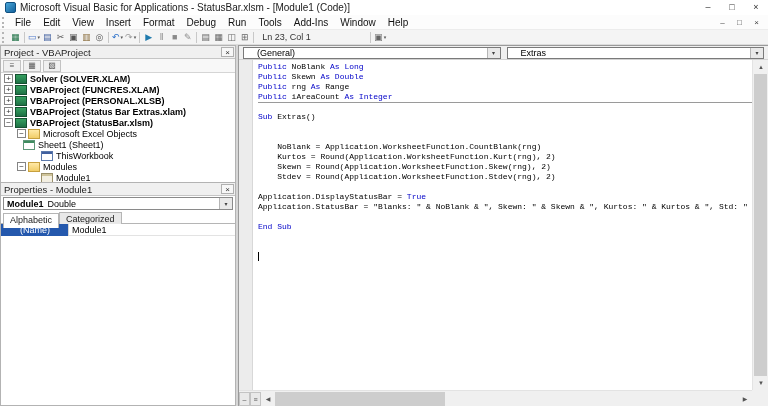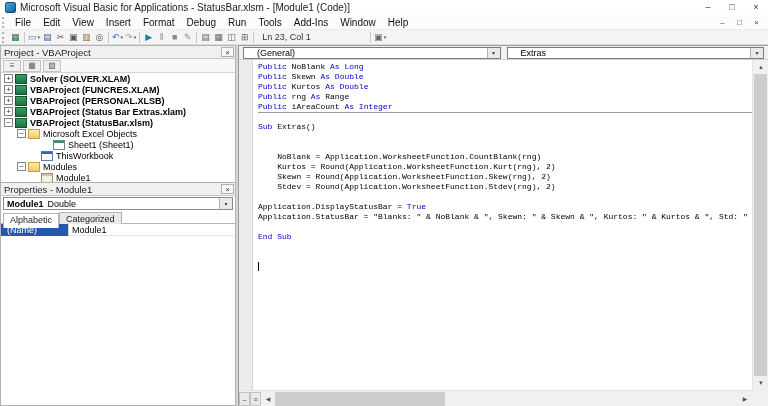--- a/index.html
+++ b/index.html
@@ -55,21 +55,21 @@
 
   
   .prop-combo { margin:1px 2px; height:13px; border:1px solid #8a8a8a; background:#fff; font-size:9px; display:flex; align-items:center; padding-left:3px; position:relative; }
   .prop-combo .obj-name { font-weight:bold; margin-right:4px; }
   .combo-arrow { position:absolute; right:0; top:0; width:13px; height:100%; background:#e9e9e9; border-left:1px solid #b5b5b5; font-size:6px; color:#444; display:flex; align-items:center; justify-content:center; }
   .prop-tabs { display:flex; height:13px; padding:1px 0 0 2px; border-bottom:1px solid #b5b5b5; font-size:9px; }
   .prop-tab { padding:0 6px; height:12px; line-height:12px; border:1px solid #b5b5b5; border-bottom:none; background:#e9e9e9; color:#222; }
   .prop-tab.active { background:#fff; position:relative; top:1px; height:15px; }
   .prop-grid { background:#fff; height:180px; overflow:hidden; }
   .prop-row { display:flex; height:12px; font-size:9px; border-bottom:1px solid #e3e3e3; align-items:center; }
-  .prop-name { width:68px; height:12px; line-height:12px; padding-left:6px; border-right:1px solid #d6d6d6; }
+  .prop-name { width:68px; height:12px; line-height:12px; padding-left:19px; border-right:1px solid #d6d6d6; }
   .prop-row.selected .prop-name { background:var(--sel,#2458ad); color:#fff; }
   .prop-value { padding-left:3px; }
 
   
   .code-window { position:absolute; left:238px; top:45px; right:0; bottom:0; background:#fff; border-left:1px solid #9a9a9a; border-top:1px solid #9a9a9a; }
   .combo-row { position:absolute; top:0; left:0; right:0; height:14px; background:#f0f0f0; border-bottom:1px solid #d2d2d2; display:flex; gap:6px; padding:1px 4px; }
   .code-combo { flex:1; height:12px; border:1px solid #7a7a7a; background:#fff; font-size:9px; line-height:10px; padding-left:13px; position:relative; display:flex; align-items:center; }
   .code-margin { position:absolute; left:0; top:14px; bottom:16px; width:14px; background:#ececec; border-right:1px solid #d8d8d8; }
   .code-content { position:absolute; left:15px; top:14px; right:16px; bottom:16px; overflow:hidden; padding:2px 0 0 4px; font-family:"Liberation Mono","DejaVu Sans Mono",monospace; font-size:8px; }
   .code-line { height:10px; line-height:10px; white-space:pre; }
@@ -232,21 +232,21 @@
       <div class="tree-row" style="padding-left: 3px;">
         <span class="expander">−</span>
         <span class="node-icon icon-project"></span>
         <span class="node-label bold">VBAProject (StatusBar.xlsm)</span>
       </div>
       <div class="tree-row" style="padding-left: 16px;">
         <span class="expander">−</span>
         <span class="node-icon icon-folder"></span>
         <span class="node-label">Microsoft Excel Objects</span>
       </div>
-      <div class="tree-row" style="padding-left: 41px;">
+      <div class="tree-row" style="padding-left: 11px;">
         <span class="expander hidden"></span>
         <span class="node-icon icon-sheet"></span>
         <span class="node-label">Sheet1 (Sheet1)</span>
       </div>
       <div class="tree-row" style="padding-left: 29px;">
         <span class="expander hidden"></span>
         <span class="node-icon icon-workbook"></span>
         <span class="node-label">ThisWorkbook</span>
       </div>
       <div class="tree-row" style="padding-left: 16px;">
@@ -292,21 +292,20 @@
     </div>
     <div class="code-combo">
       <span>Extras</span>
       <span class="combo-arrow">▾</span>
     </div>
   </div>
   <div class="code-margin"></div>
   <div class="code-content">
       <div class="code-line"><span class="kw">Public </span><span class="plain">NoBlank </span><span class="kw">As Long</span></div>
       <div class="code-line"><span class="kw">Public </span><span class="plain">Skewn </span><span class="kw">As Double</span></div>
-      <div class="code-line"><span class="kw">Public </span><span class="plain">Kurtos </span><span class="kw">As Double</span></div>
       <div class="code-line"><span class="kw">Public </span><span class="plain">rng </span><span class="kw">As </span><span class="plain">Range</span></div>
       <div class="code-line"><span class="kw">Public </span><span class="plain">iAreaCount </span><span class="kw">As Integer</span></div>
       <div class="code-line proc-sep"></div>
       <div class="code-line"><span class="kw">Sub </span><span class="plain">Extras()</span></div>
       <div class="code-line"></div>
       <div class="code-line"></div>
       <div class="code-line"><span class="plain">    NoBlank = Application.WorksheetFunction.CountBlank(rng)</span></div>
       <div class="code-line"><span class="plain">    Kurtos = Round(Application.WorksheetFunction.Kurt(rng), 2)</span></div>
       <div class="code-line"><span class="plain">    Skewn = Round(Application.WorksheetFunction.Skew(rng), 2)</span></div>
       <div class="code-line"><span class="plain">    Stdev = Round(Application.WorksheetFunction.Stdev(rng), 2)</span></div>

